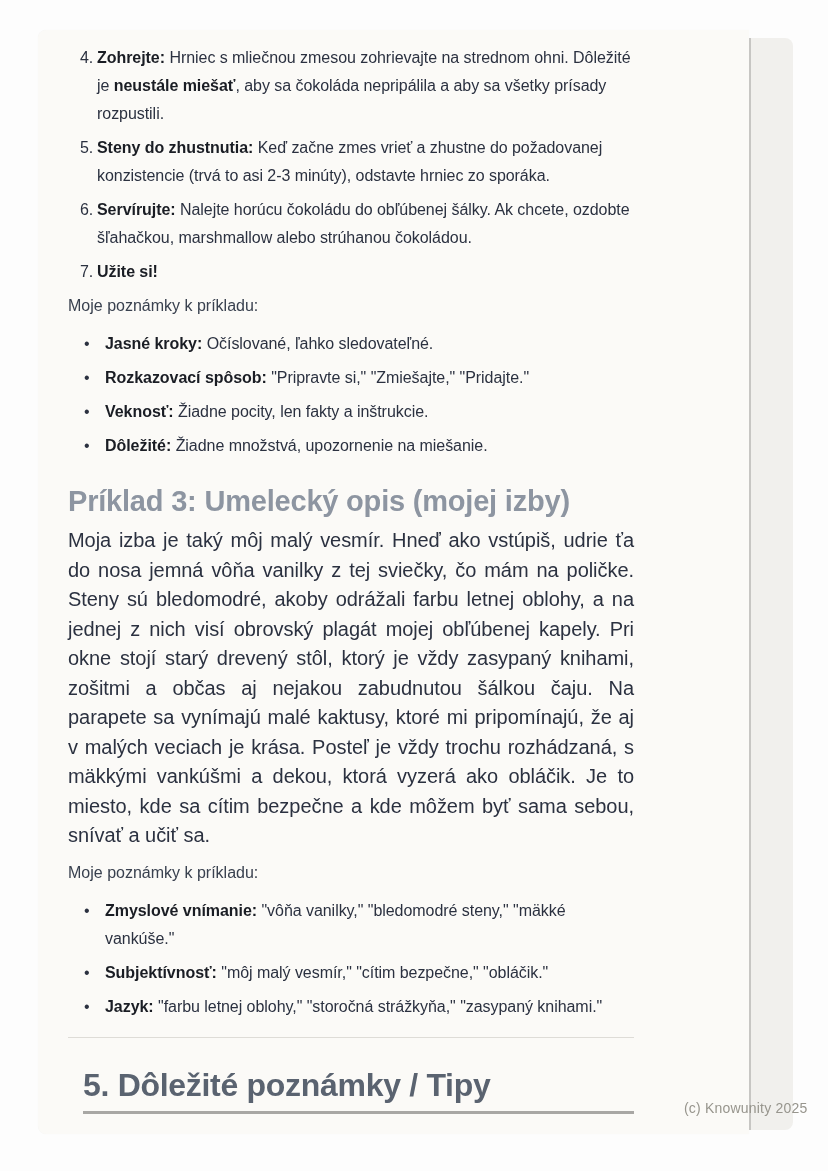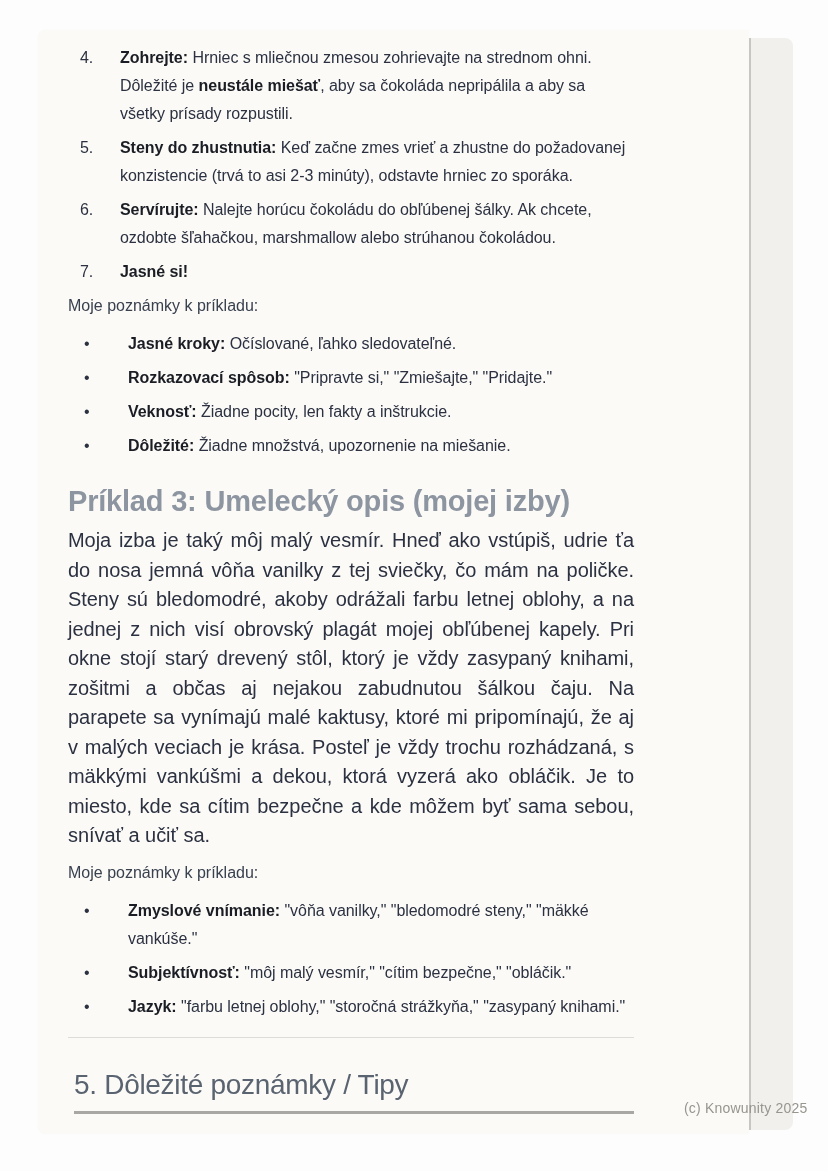--- a/index.html
+++ b/index.html
@@ -27,41 +27,41 @@
     background:var(--next-page-bg);
     border-left:2px solid var(--edge-line-color);
     border-radius:0 8px 8px 0;
     box-sizing:border-box;
   }
   .li{display:flex;font-size:16px;line-height:28px;margin:0 0 6px 0;letter-spacing:-0.05px;}
   .ol-list .li{padding-left:12px;}
   .ol-list .li-marker{flex:none;width:17px;}
   .ul-list .li{padding-left:16px;}
   .ul-list .li-marker{flex:none;width:21px;}
-  .li-body{flex:1;margin-left:23px;}
+  .li-body{flex:1;}
   .b{font-weight:700;color:var(--bold-text);}
   .notes{color:#39414f;font-size:16px;line-height:28px;margin:4px 0 10px 0;}
   .notes.second{margin-top:8px;}
   h2{
     font-size:29px;line-height:30px;font-weight:700;color:var(--h2-color);
     margin:26px 0 0 0;letter-spacing:-0.2px;
   }
   .task{
     font-style:italic;font-size:16px;line-height:28.5px;color:#39414f;margin:16px 0 0 0;
   }
   .body-par{
     font-size:20px;line-height:29.5px;text-align:justify;margin:10px 0 0 0;
     letter-spacing:-0.05px;
   }
   hr.section-divider{
     border:none;border-top:1px solid var(--divider-color);margin:16px 0 0 0;
   }
   h1{
-    font-size:28px;line-height:34px;font-weight:400;color:var(--h1-color);
-    margin:30px 0 0 6px;padding-bottom:9px;
+    font-size:32px;line-height:34px;font-weight:700;color:var(--h1-color);
+    margin:30px 0 0 15px;padding-bottom:9px;
     border-bottom:3px solid var(--h1-rule-color);
     letter-spacing:-0.3px;
   }
   .watermark{
     position:absolute;left:684px;top:1100px;z-index:5;
     font-size:14px;letter-spacing:0.2px;color:var(--watermark-color);
   }
 </style>
 </head>
 <body>
@@ -76,21 +76,21 @@
       <div class="li">
         <span class="li-marker">5.</span>
         <span class="li-body"><span class="b">Steny do zhustnutia: </span><span>Keď začne zmes vrieť a zhustne do požadovanej konzistencie (trvá to asi 2-3 minúty), odstavte hrniec zo sporáka.</span></span>
       </div>
       <div class="li">
         <span class="li-marker">6.</span>
         <span class="li-body"><span class="b">Servírujte: </span><span>Nalejte horúcu čokoládu do obľúbenej šálky. Ak chcete, ozdobte šľahačkou, marshmallow alebo strúhanou čokoládou.</span></span>
       </div>
       <div class="li">
         <span class="li-marker">7.</span>
-        <span class="li-body"><span class="b">Jasné si!</span></span>
+        <span class="li-body"><span class="b">Užite si!</span></span>
       </div>
     </div>
 
   <p class="notes">Moje poznámky k príkladu:</p>
 
   <div class="ul-list">
       <div class="li">
         <span class="li-marker">•</span>
         <span class="li-body"><span class="b">Jasné kroky: </span><span>Očíslované, ľahko sledovateľné.</span></span>
       </div>

